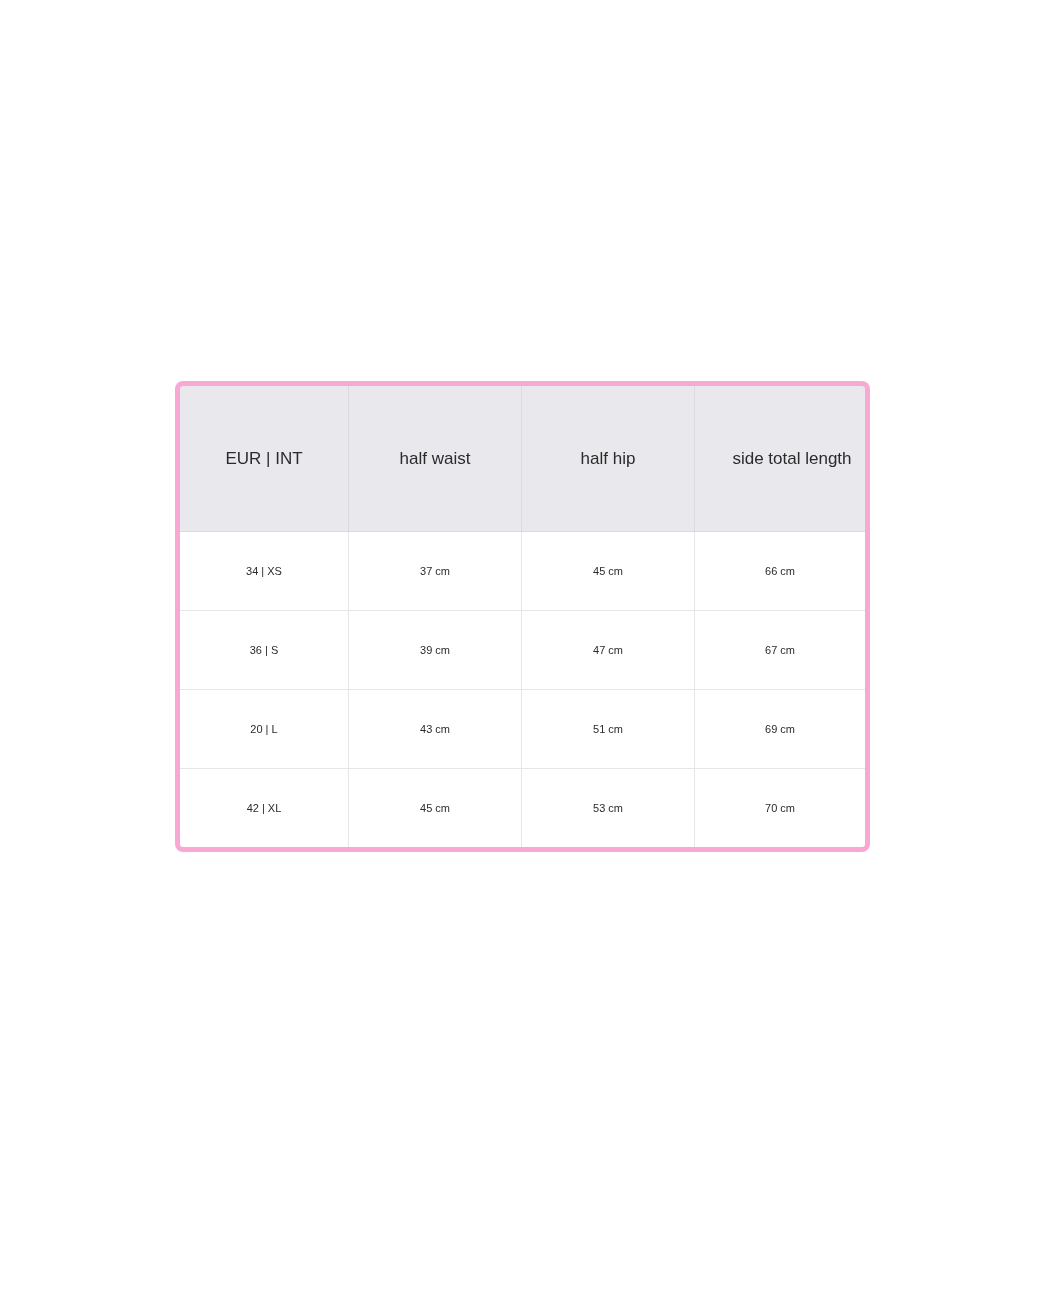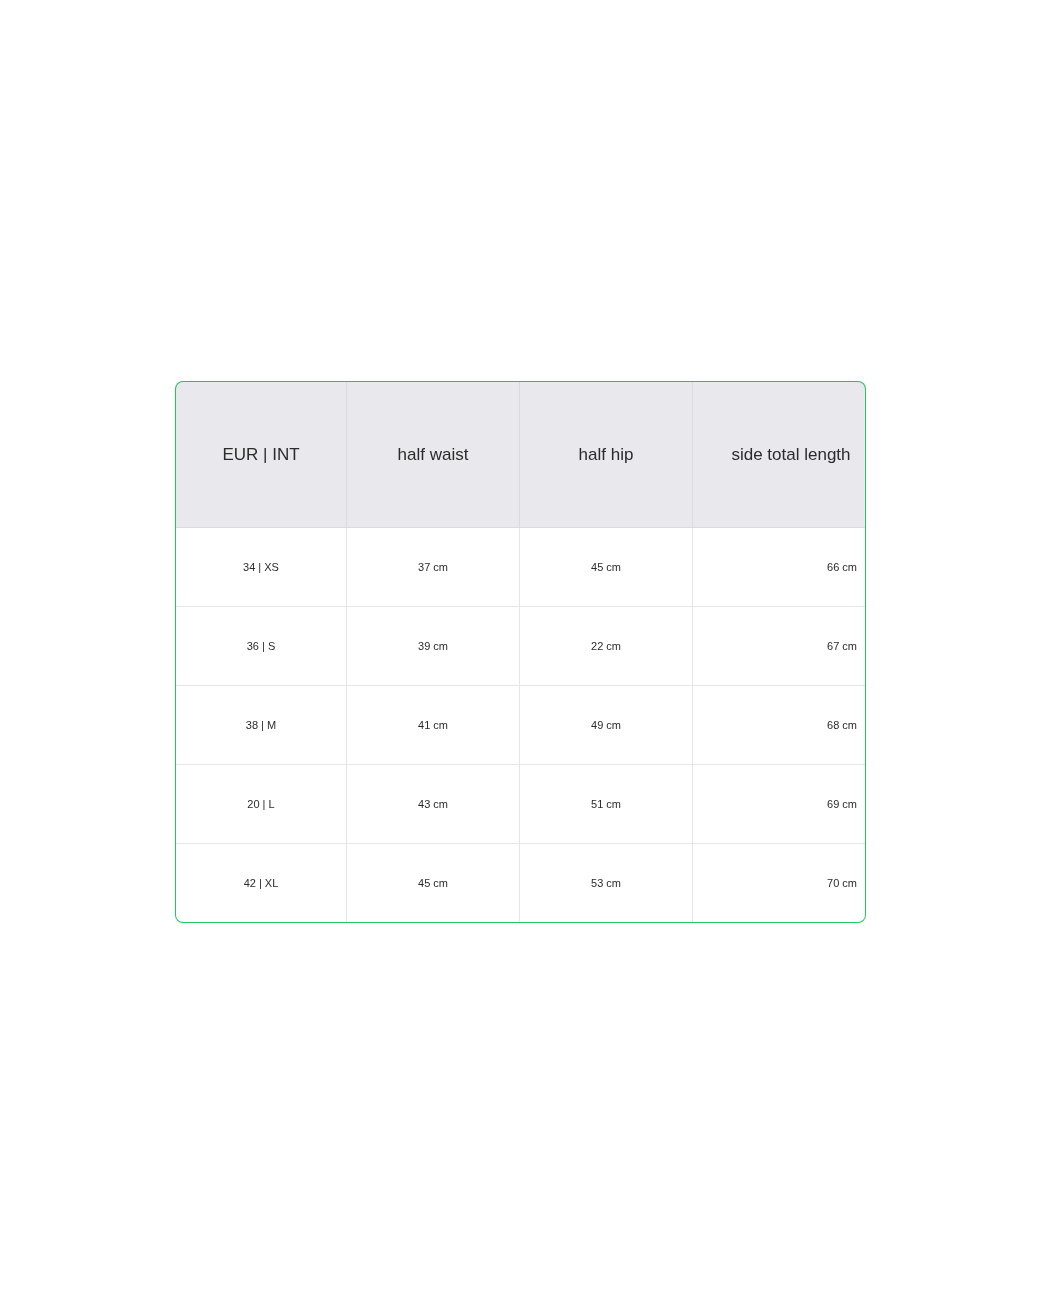--- a/index.html
+++ b/index.html
@@ -20,22 +20,22 @@
     position: absolute;
     left: 175px;
     top: 381px;
     width: 690px;
   }
 
   table.size-table {
     border-collapse: collapse;
     width: 690px;
     table-layout: fixed;
-    background: #22c55e;
-    border: 1px solid #0c4a6e;
+    background: #f9a8d4;
+    border: 5px solid #0c4a6e;
     border-radius: 8px;
     overflow: hidden;
   }
 
   table.size-table thead th {
     background: #e9e8ed;
     color: #2b2b2b;
     font-weight: 400;
     font-size: 17px;
     height: 145px;
@@ -57,21 +57,20 @@
     color: #2b2b2b;
     text-align: center;
     vertical-align: middle;
     border-right: 1px solid #e6e5e8;
     border-bottom: 1px solid #e6e5e8;
     padding: 0 8px;
     background: #ffffff;
   }
   table.size-table tbody td:last-child {
     border-right: none;
-    text-align: right;
   }
   table.size-table tbody tr:last-child td {
     border-bottom: none;
   }
 
   
   col.c0 { width: 171px; }
   col.c1 { width: 173px; }
   col.c2 { width: 173px; }
   col.c3 { width: 173px; }
@@ -98,28 +97,22 @@
     <tbody>
       <tr>
         <td>34 | XS</td>
         <td>37 cm</td>
         <td>45 cm</td>
         <td>66 cm</td>
       </tr>
       <tr>
         <td>36 | S</td>
         <td>39 cm</td>
-        <td>22 cm</td>
+        <td>47 cm</td>
         <td>67 cm</td>
-      </tr>
-      <tr>
-        <td>38 | M</td>
-        <td>41 cm</td>
-        <td>49 cm</td>
-        <td>68 cm</td>
       </tr>
       <tr>
         <td>20 | L</td>
         <td>43 cm</td>
         <td>51 cm</td>
         <td>69 cm</td>
       </tr>
       <tr>
         <td>42 | XL</td>
         <td>45 cm</td>

